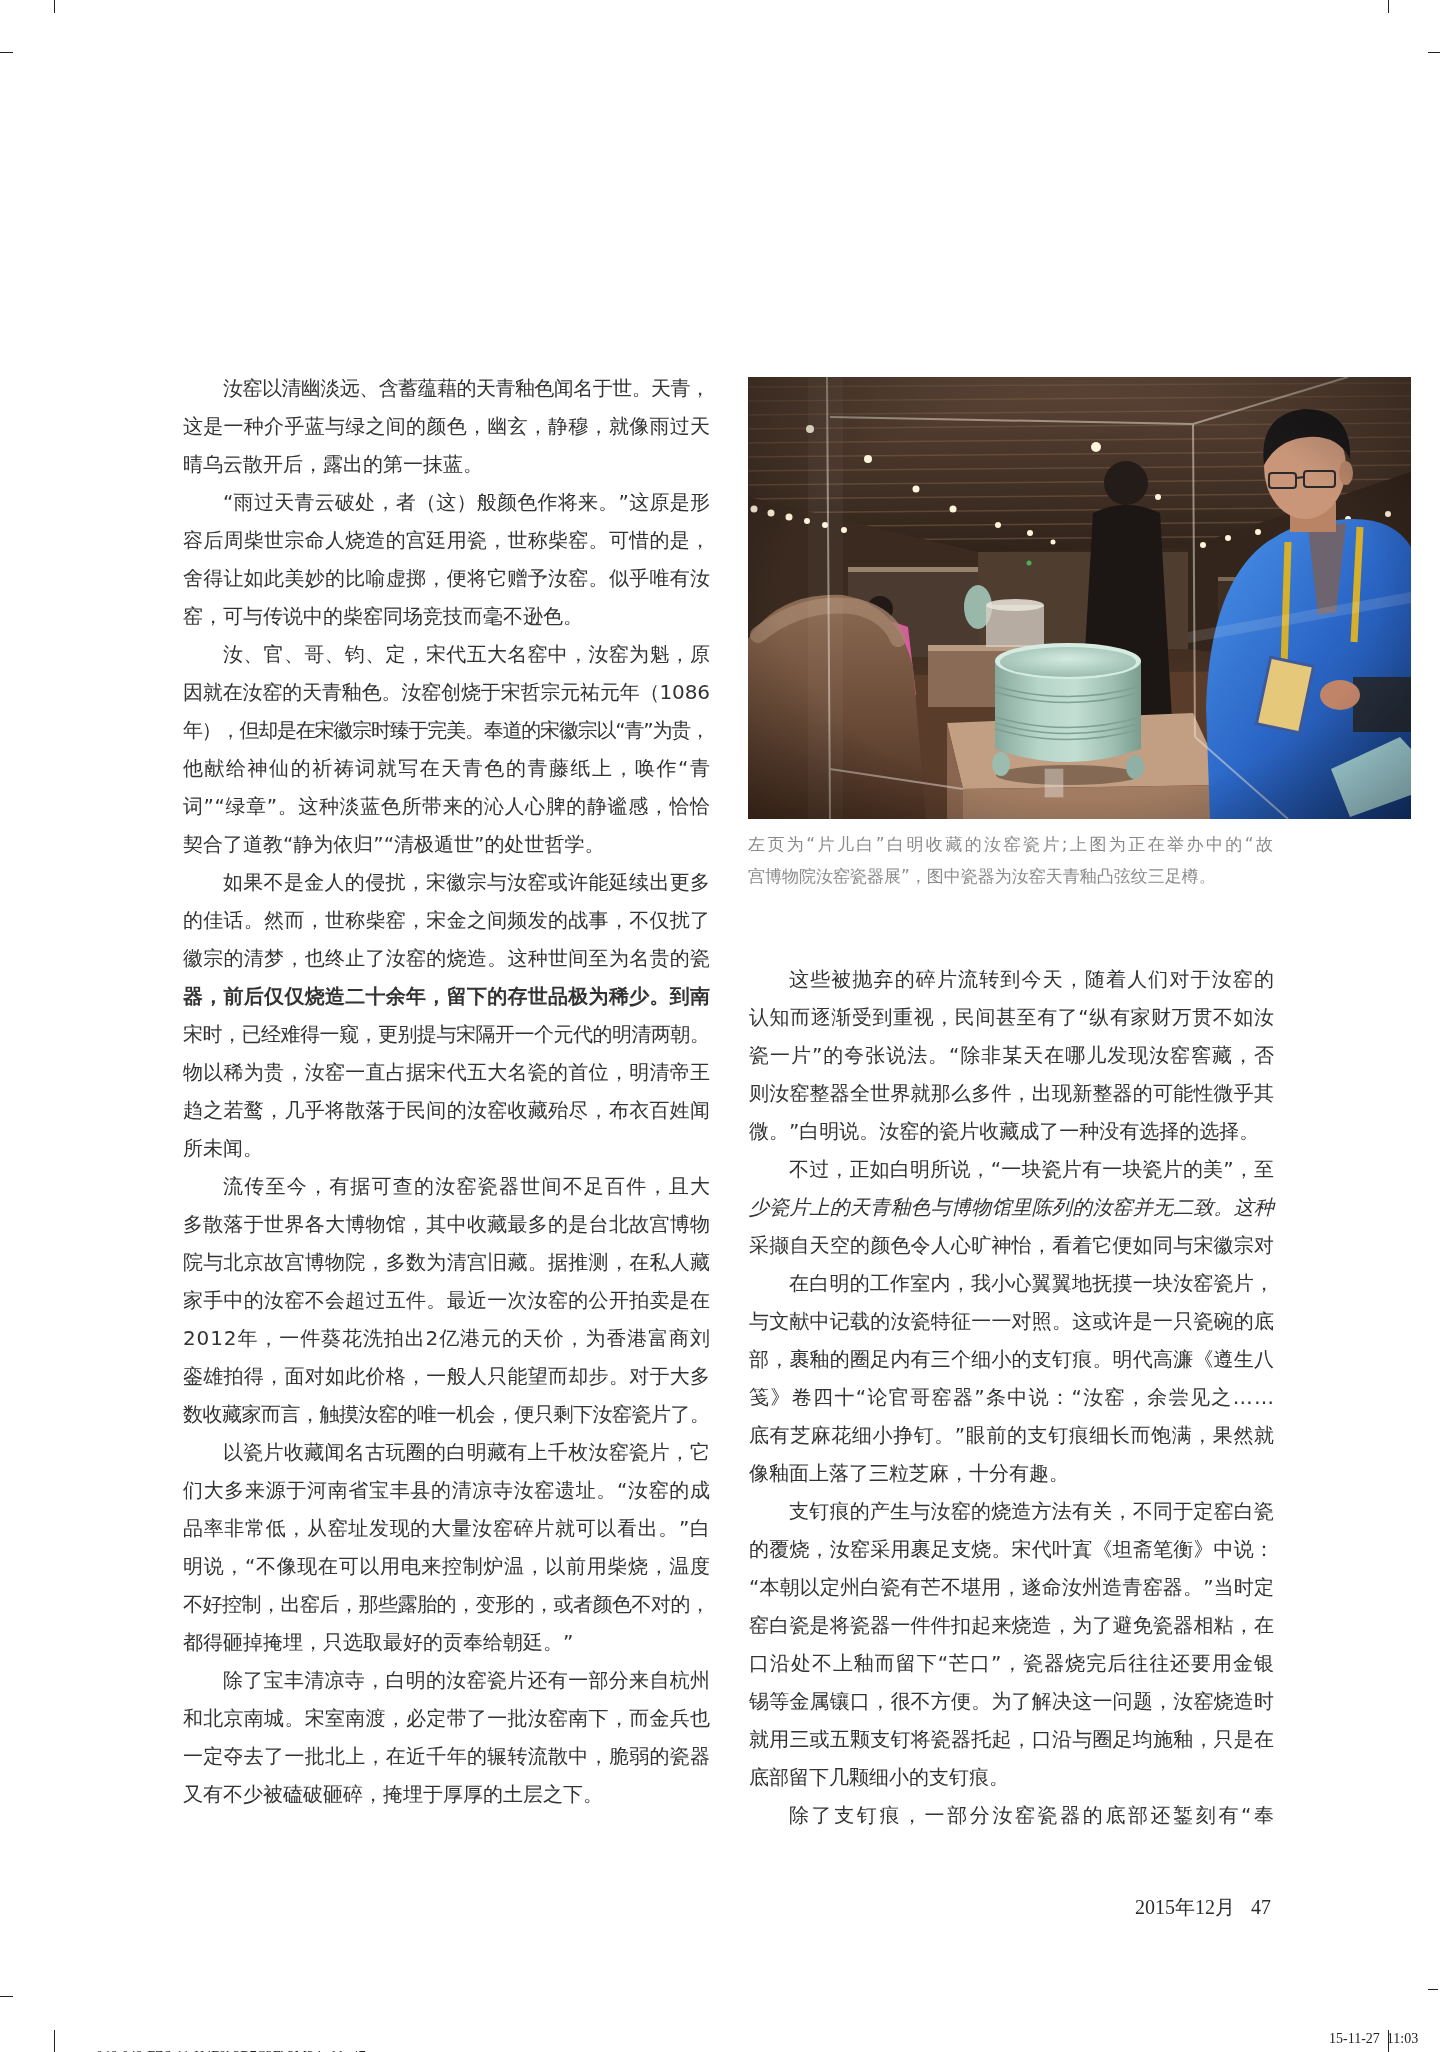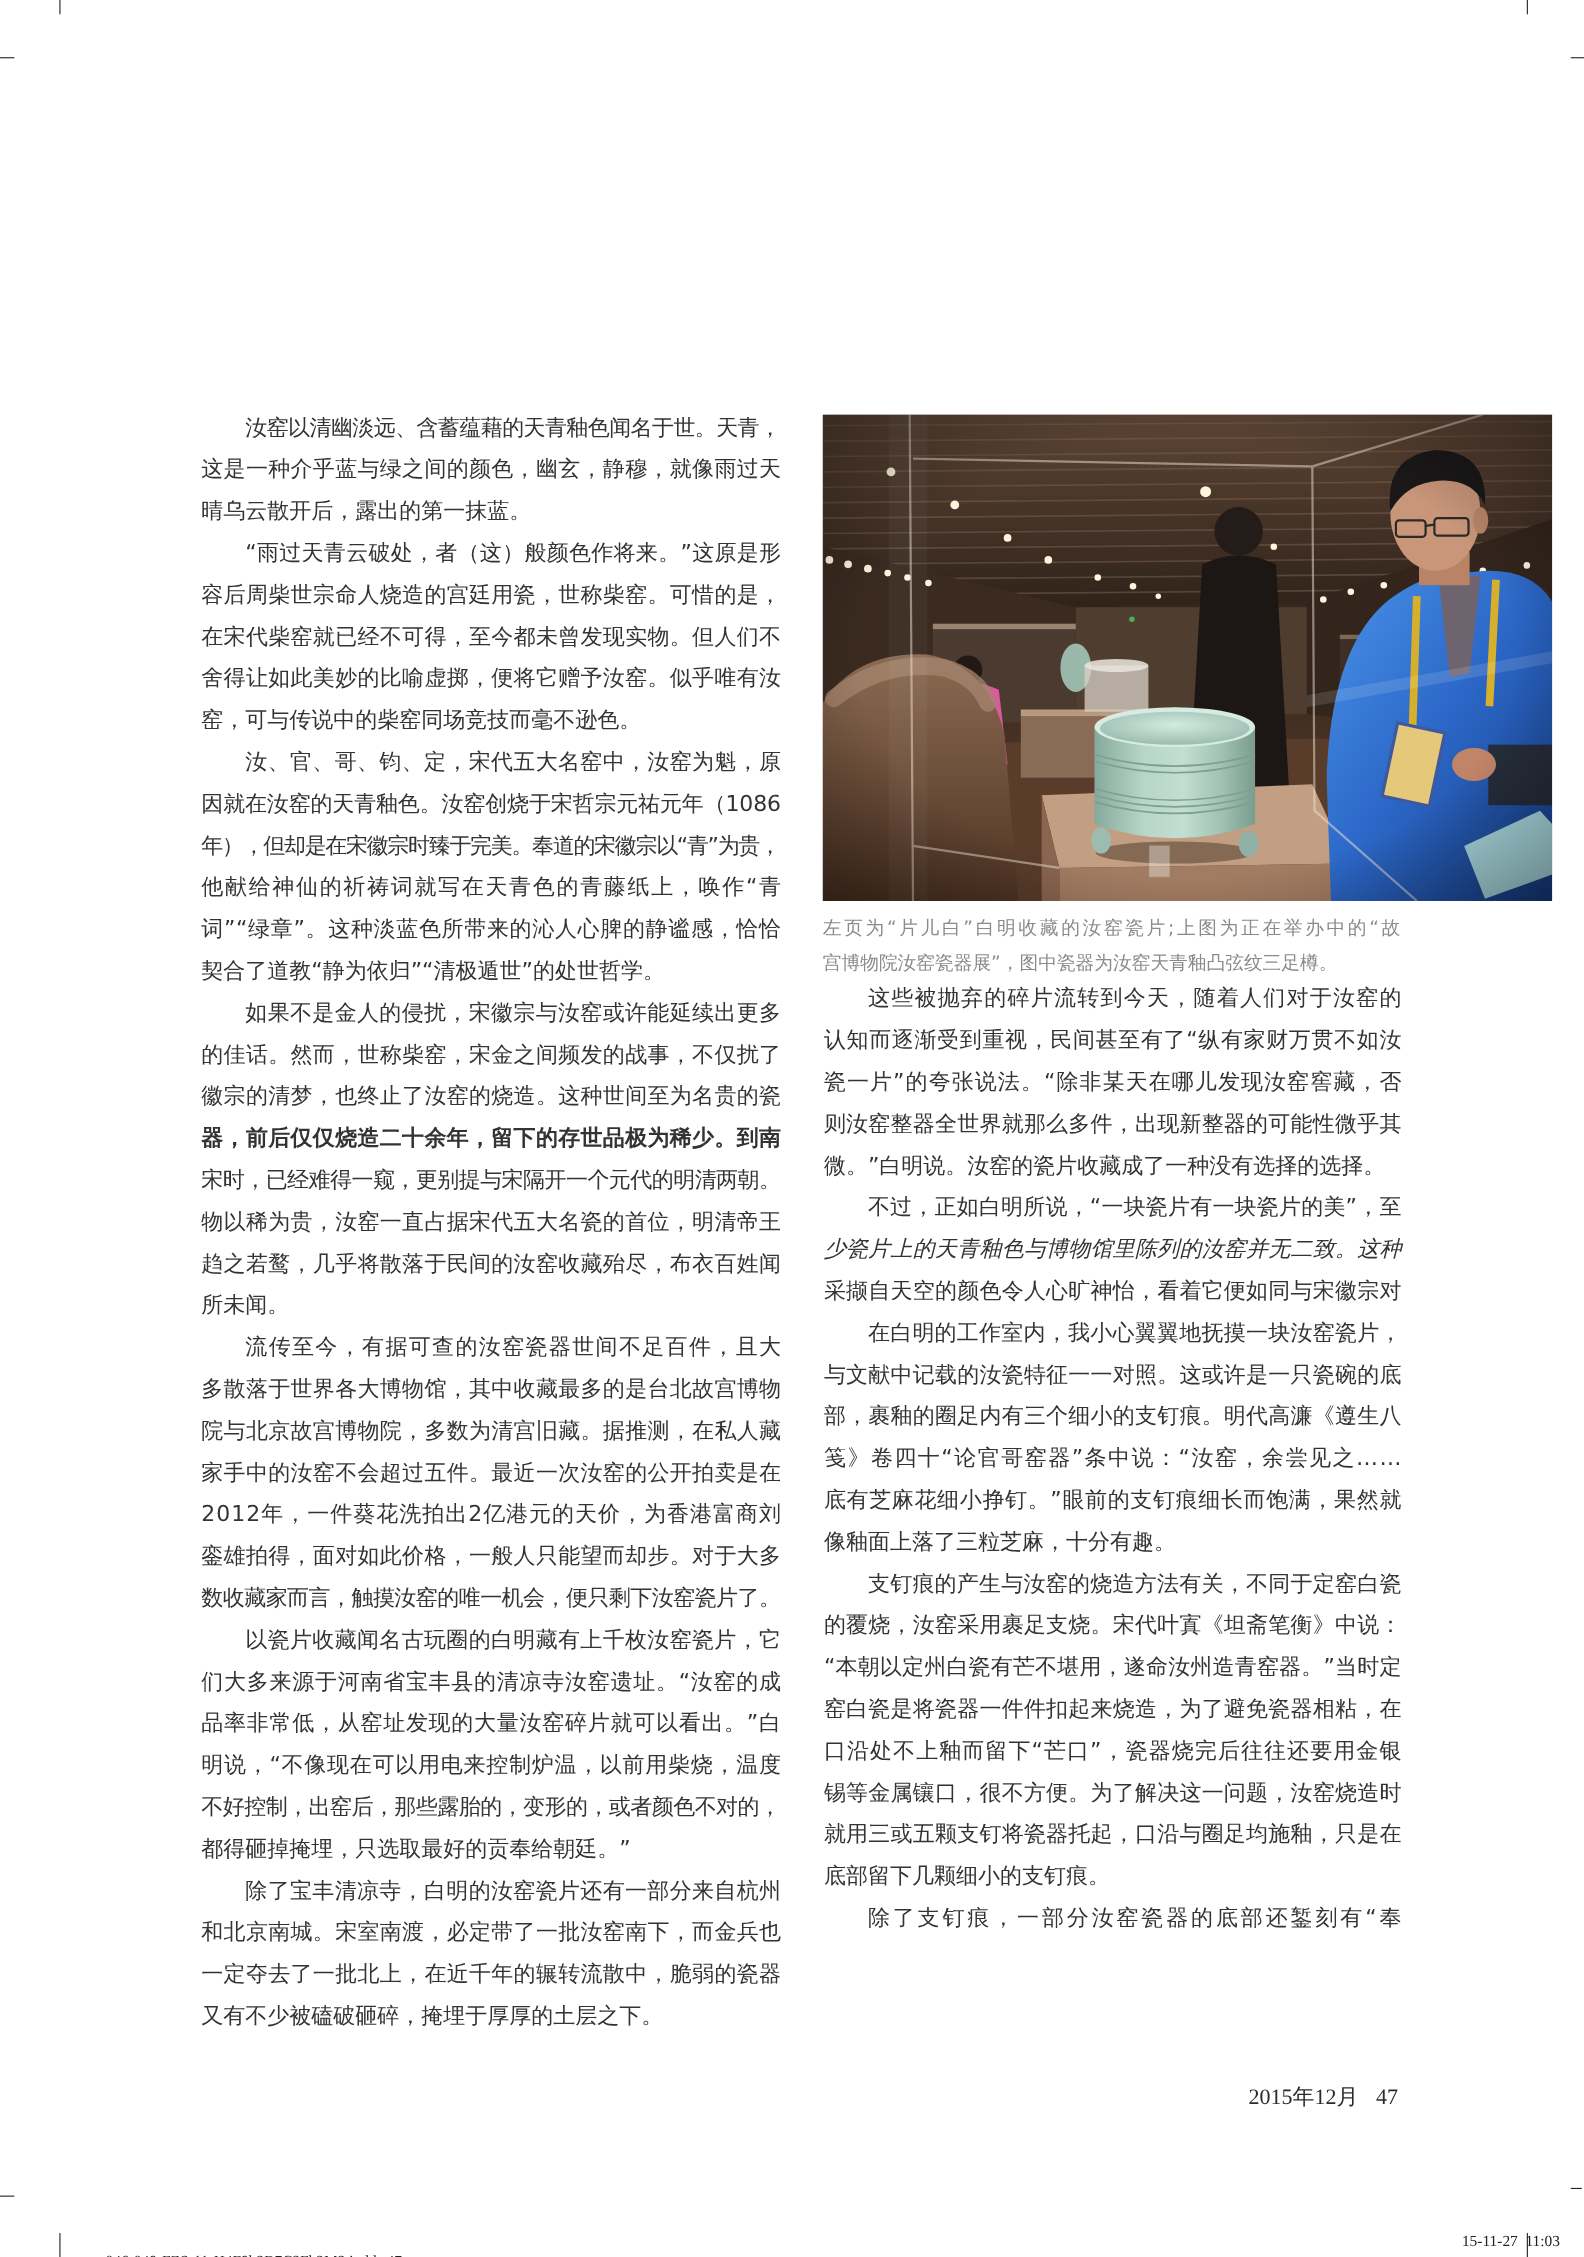--- a/index.html
+++ b/index.html
@@ -34,21 +34,20 @@
 
 <div class="col" style="left:183px;top:369px;width:527px">
   <div>
     <div class="ln ind full" style="letter-spacing: -0.541667px;">汝窑以清幽淡远、含蓄蕴藉的天青釉色闻名于世。天青，</div>
     <div class="ln full" style="letter-spacing: 0.28px;">这是一种介乎蓝与绿之间的颜色，幽玄，静穆，就像雨过天</div>
     <div class="ln">晴乌云散开后，露出的第一抹蓝。</div>
   </div>
   <div>
     <div class="ln ind full" style="letter-spacing: 0.261068px;">“雨过天青云破处，者（这）般颜色作将来。”这原是形</div>
     <div class="ln full" style="letter-spacing: 0.28px;">容后周柴世宗命人烧造的宫廷用瓷，世称柴窑。可惜的是，</div>
-    <div class="ln full" style="letter-spacing: 0.28px;">在宋代柴窑就已经不可得，至今都未曾发现实物。但人们不</div>
     <div class="ln full" style="letter-spacing: 0.28px;">舍得让如此美妙的比喻虚掷，便将它赠予汝窑。似乎唯有汝</div>
     <div class="ln">窑，可与传说中的柴窑同场竞技而毫不逊色。</div>
   </div>
   <div>
     <div class="ln ind full" style="letter-spacing: 0.304348px;">汝、官、哥、钧、定，宋代五大名窑中，汝窑为魁，原</div>
     <div class="ln full" style="letter-spacing: -0.144676px;">因就在汝窑的天青釉色。汝窑创烧于宋哲宗元祐元年（1086</div>
     <div class="ln full" style="letter-spacing: -1.2048px;">年），但却是在宋徽宗时臻于完美。奉道的宋徽宗以“青”为贵，</div>
     <div class="ln full" style="letter-spacing: 1.52604px;">他献给神仙的祈祷词就写在天青色的青藤纸上，唤作“青</div>
     <div class="ln full" style="letter-spacing: 0.611779px;">词”“绿章”。这种淡蓝色所带来的沁人心脾的静谧感，恰恰</div>
     <div class="ln">契合了道教“静为依归”“清极遁世”的处世哲学。</div>
@@ -256,21 +255,21 @@
     </g>
     <rect width="663" height="442" fill="url(#g-vig)"></rect>
   </svg>
 </div>
 
 <div class="caption">
   <div class="cap-ln full" style="letter-spacing: 2.42299px;">左页为“片儿白”白明收藏的汝窑瓷片;上图为正在举办中的“故</div>
   <div class="cap-ln">宫博物院汝窑瓷器展”，图中瓷器为汝窑天青釉凸弦纹三足樽。</div>
 </div>
 
-<div class="col" style="left:749px;top:888px;width:525px">
+<div class="col" style="left:749px;top:960px;width:525px">
   <div>
     <div class="ln ind full" style="letter-spacing: 1.13636px;">这些被抛弃的碎片流转到今天，随着人们对于汝窑的</div>
     <div class="ln full" style="letter-spacing: 0.585px;">认知而逐渐受到重视，民间甚至有了“纵有家财万贯不如汝</div>
     <div class="ln full" style="letter-spacing: 0.970625px;">瓷一片”的夸张说法。“除非某天在哪儿发现汝窑窖藏，否</div>
     <div class="ln full" style="letter-spacing: 0.2px;">则汝窑整器全世界就那么多件，出现新整器的可能性微乎其</div>
     <div class="ln">微。”白明说。汝窑的瓷片收藏成了一种没有选择的选择。</div>
   </div>
   <div>
     <div class="ln ind full" style="letter-spacing: 0.177734px;">不过，正如白明所说，“一块瓷片有一块瓷片的美”，至</div>
     <div class="ln full" style="letter-spacing: 0.2px; font-style: italic;">少瓷片上的天青釉色与博物馆里陈列的汝窑并无二致。这种</div>

